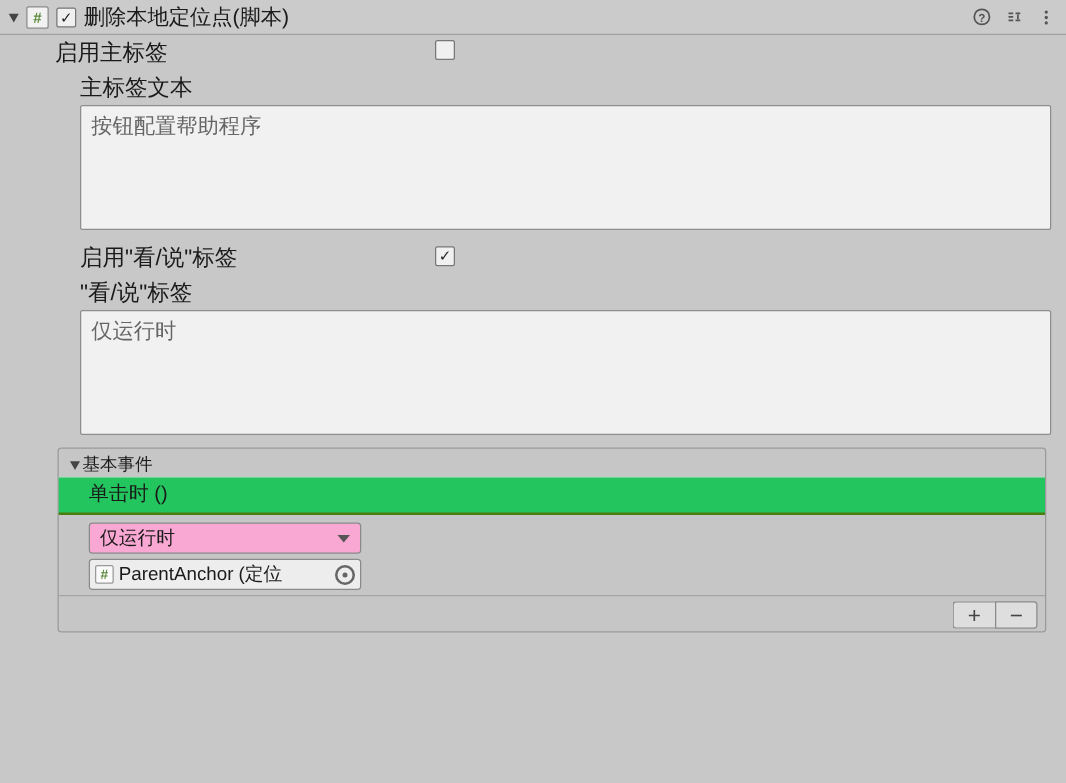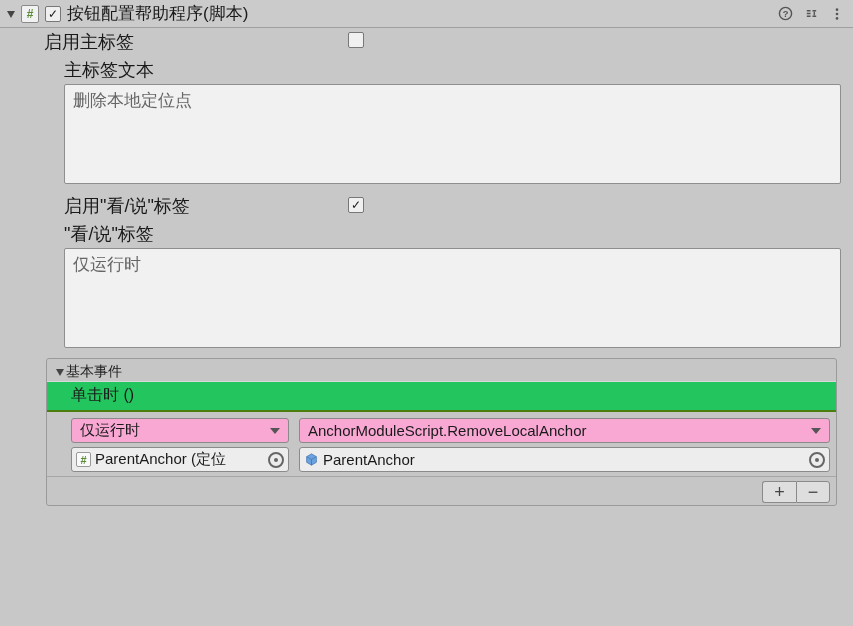--- a/index.html
+++ b/index.html
@@ -183,21 +183,21 @@
 <body>
 
 <div class="component-header">
   <span class="foldout">
     <svg width="10" height="10" viewBox="0 0 10 10">
         <polygon points="1,2 9,2 5,9" fill="#444"></polygon>
       </svg>
   </span>
   <span class="script-icon">#</span>
   <span class="checkbox checked"></span>
-  <span class="header-title">按钮配置帮助程序(脚本)</span>
+  <span class="header-title">删除本地定位点(脚本)</span>
   <span class="header-spacer"></span>
   <span class="header-icon">
     <svg width="15" height="15" viewBox="0 0 16 16">
         <circle cx="8" cy="8" r="6.5" fill="none" stroke="#555" stroke-width="1.5"></circle>
         <text x="8" y="12" font-size="10" text-anchor="middle" fill="#555" font-weight="bold">?</text>
       </svg>
   </span>
   <span class="header-icon">
     <svg width="15" height="15" viewBox="0 0 16 16">
         <path d="M3 5h4M3 8h4M3 11h4M9 5h4M9 11h4" stroke="#555" stroke-width="1.5"></path>
@@ -220,21 +220,21 @@
     <div class="field-col">
       <span class="checkbox"></span>
     </div>
   </div>
 
 
 
   <div class="row" style="min-height:24px;">
     <div class="label-col indent-2">主标签文本</div>
   </div>
-  <div class="textarea-box">删除本地定位点</div>
+  <div class="textarea-box">按钮配置帮助程序</div>
 
   <div class="row">
     <div class="label-col indent-2">启用"看/说"标签</div>
     <div class="field-col">
       <span class="checkbox checked"></span>
     </div>
   </div>
 
   <div class="row" style="min-height:24px;">
     <div class="label-col indent-2">"看/说"标签</div>
@@ -256,35 +256,20 @@
       <div class="left-stack">
         <div class="dropdown">
           <span>仅运行时</span>
         </div>
         <div class="object-field">
           <span class="mini-icon" style="border:1px solid #999;border-radius:2px;background:#fafafa;color:#5b8a3a;font-weight:bold;">#</span>
           <span>ParentAnchor (定位</span>
           <span class="obj-picker"></span>
         </div>
       </div>
-      <div class="right-stack">
-        <div class="dropdown">
-          <span>AnchorModuleScript.RemoveLocalAnchor</span>
-        </div>
-        <div class="object-field">
-          <span class="mini-icon cube-icon">
-            <svg width="13" height="13" viewBox="0 0 16 16">
-                <path d="M8 1L14 4.5V11.5L8 15L2 11.5V4.5Z" fill="#6aa3e0" stroke="#3a6aa8" stroke-width="0.8"></path>
-                <path d="M2 4.5L8 8L14 4.5M8 8V15" stroke="#3a6aa8" stroke-width="0.8" fill="none"></path>
-              </svg>
-          </span>
-          <span>ParentAnchor</span>
-          <span class="obj-picker"></span>
-        </div>
-      </div>
     </div>
 
     <div class="list-footer">
       <div class="footer-btn">+</div>
       <div class="footer-btn">−</div>
     </div>
   </div>
 
 </div>
 

